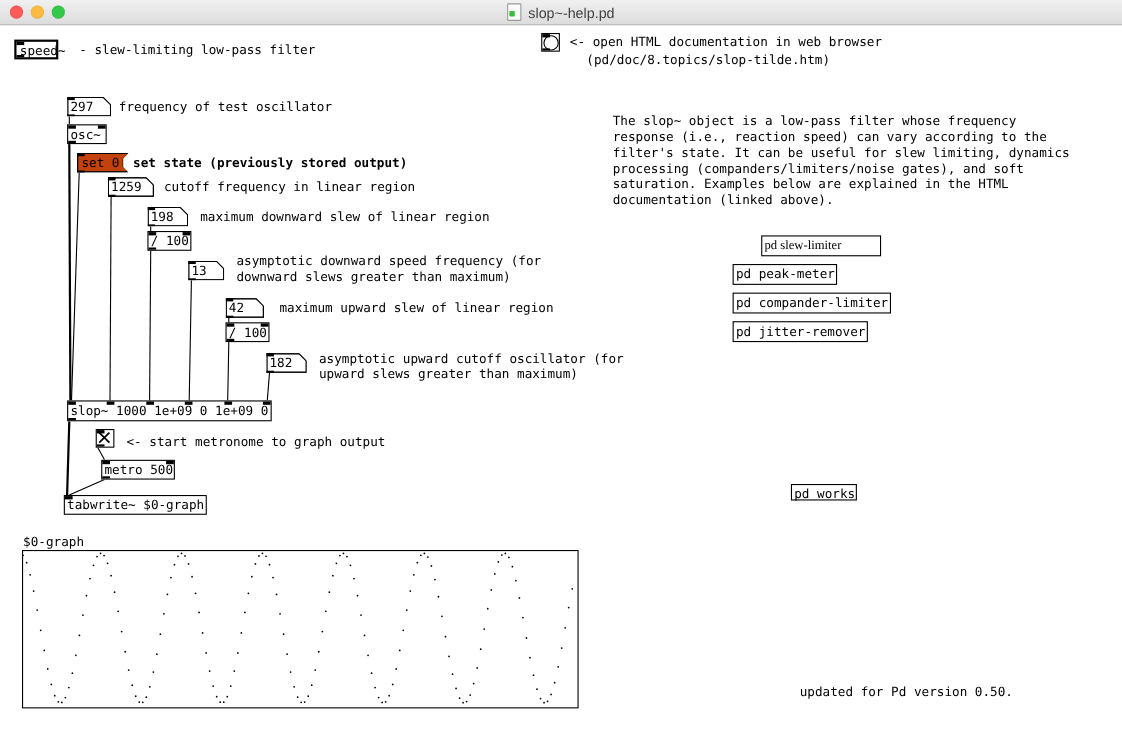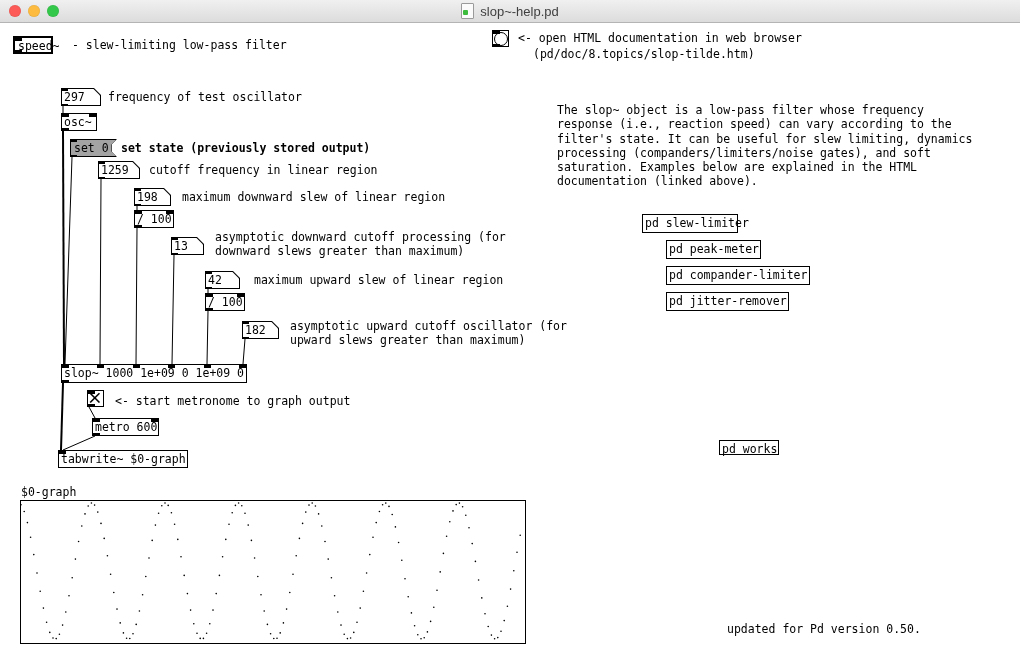--- a/index.html
+++ b/index.html
@@ -31,21 +31,21 @@
   .pdbox.object{border:1px solid #000;padding:1px 2px;}
   .pdbox.object.bold{border-width:2px;padding:1px 3px;}
   
   .pdbox.number{background:#000;
     clip-path:polygon(0 0,calc(100% - 7px) 0,100% 7px,100% 100%,0 100%);}
   .pdbox.number .inner{position:absolute;inset:1px;background:#fff;padding:1px 2px;
     clip-path:polygon(0 0,calc(100% - 6.5px) 0,100% 6.5px,100% 100%,0 100%);}
   
   .pdbox.message{background:#000;
     clip-path:polygon(0 0,100% 0,calc(100% - 5px) 5px,calc(100% - 5px) calc(100% - 5px),100% 100%,0 100%);}
-  .pdbox.message .inner{position:absolute;inset:1px;background:#a3a3a3;padding:1px 3px;
+  .pdbox.message .inner{position:absolute;inset:1px;background:#c2410c;padding:1px 3px;
     clip-path:polygon(0 0,100% 0,calc(100% - 4.5px) 4.5px,calc(100% - 4.5px) calc(100% - 4.5px),100% 100%,0 100%);}
   .pdbox.toggle,.pdbox.bang{border:1px solid #000;}
   .pdbox.toggle svg{display:block;width:100%;height:100%;}
   .bang-circle{position:absolute;inset:0.5px;border:1.5px solid #000;border-radius:50%;background:#fff;}
   .nub{position:absolute;width:7px;height:2.5px;background:#000;z-index:12;}
   .nub.in{top:0;} .nub.out{bottom:0;}
   .comment{position:absolute;font-size:11.5px;line-height:14.3px;color:#000;white-space:pre;z-index:5;}
   .graph-frame{position:absolute;border:1px solid #000;background:transparent;z-index:4;}
   .graph-label{position:absolute;font-size:11.5px;color:#000;z-index:5;}
 </style>
@@ -274,37 +274,37 @@
       </div>
       <div class="pdbox object" style="left: 61px; top: 364px; width: 186px; height: 19px;"><span>slop~ 1000 1e+09 0 1e+09 0</span><span class="nub in" style="left: 0px;"></span><span class="nub in" style="left: 35px;"></span><span class="nub in" style="left: 71px;"></span><span class="nub in" style="left: 106px;"></span><span class="nub in" style="left: 142px;"></span><span class="nub in" style="left: 177px;"></span><span class="nub out" style="left: 0px;"></span></div>
       <div class="pdbox toggle" style="left: 87px; top: 390px; width: 17px; height: 17px;">
         <svg viewBox="0 0 17 17">
           <line x1="2.5" y1="2.5" x2="13" y2="13" stroke="#000000" stroke-width="1.8"></line>
           <line x1="13" y1="2.5" x2="2.5" y2="13" stroke="#000000" stroke-width="1.8"></line>
         </svg>
         <span class="nub in" style="left: 0px;"></span>
         <span class="nub out" style="left: 0px;"></span>
       </div>
-      <div class="pdbox object" style="left: 92px; top: 418px; width: 67px; height: 18px;"><span>metro 600</span><span class="nub in" style="left: 0px;"></span><span class="nub in" style="left: 58px;"></span><span class="nub out" style="left: 0px;"></span></div>
+      <div class="pdbox object" style="left: 92px; top: 418px; width: 67px; height: 18px;"><span>metro 500</span><span class="nub in" style="left: 0px;"></span><span class="nub in" style="left: 58px;"></span><span class="nub out" style="left: 0px;"></span></div>
       <div class="pdbox object" style="left: 58px; top: 450px; width: 130px; height: 18px;"><span>tabwrite~ $0-graph</span><span class="nub in" style="left: 0px;"></span></div>
-      <div class="pdbox object" style="left: 642px; top: 214px; width: 96px; height: 19px;"><span>pd slew-limiter</span></div>
+      <div class="pdbox object" style="left: 692px; top: 214px; width: 109px; height: 19px; font-family: Liberation Serif, serif;"><span>pd slew-limiter</span></div>
       <div class="pdbox object" style="left: 666px; top: 240px; width: 95px; height: 19px;"><span>pd peak-meter</span></div>
       <div class="pdbox object" style="left: 666px; top: 266px; width: 144px; height: 19px;"><span>pd compander-limiter</span></div>
       <div class="pdbox object" style="left: 666px; top: 292px; width: 123px; height: 19px;"><span>pd jitter-remover</span></div>
       <div class="pdbox object" style="left: 719px; top: 440px; width: 60px; height: 15px;"><span>pd works</span></div>
     </div>
   <div id="comments">
       <div class="comment" style="left: 72px; top: 38px;"><div>- slew-limiting low-pass filter</div></div>
       <div class="comment" style="left: 518px; top: 31px;"><div>&lt;- open HTML documentation in web browser</div></div>
       <div class="comment" style="left: 533px; top: 47px;"><div>(pd/doc/8.topics/slop-tilde.htm)</div></div>
       <div class="comment" style="left: 108px; top: 90px;"><div>frequency of test oscillator</div></div>
       <div class="comment" style="left: 121px; top: 141px; font-weight: bold;"><div>set state (previously stored output)</div></div>
       <div class="comment" style="left: 149px; top: 163px;"><div>cutoff frequency in linear region</div></div>
       <div class="comment" style="left: 182px; top: 190px;"><div>maximum downward slew of linear region</div></div>
-      <div class="comment" style="left: 215px; top: 230px;"><div>asymptotic downward cutoff processing (for</div><div>downward slews greater than maximum)</div></div>
+      <div class="comment" style="left: 215px; top: 230px;"><div>asymptotic downward speed frequency (for</div><div>downward slews greater than maximum)</div></div>
       <div class="comment" style="left: 254px; top: 273px;"><div>maximum upward slew of linear region</div></div>
       <div class="comment" style="left: 290px; top: 319px;"><div>asymptotic upward cutoff oscillator (for</div><div>upward slews greater than maximum)</div></div>
       <div class="comment" style="left: 115px; top: 394px;"><div>&lt;- start metronome to graph output</div></div>
       <div class="comment" style="left: 557px; top: 103px;"><div>The slop~ object is a low-pass filter whose frequency</div><div>response (i.e., reaction speed) can vary according to the</div><div>filter's state. It can be useful for slew limiting, dynamics</div><div>processing (companders/limiters/noise gates), and soft</div><div>saturation. Examples below are explained in the HTML</div><div>documentation (linked above).</div></div>
       <div class="comment" style="left: 727px; top: 622px;"><div>updated for Pd version 0.50.</div></div>
     </div>
   <div id="graph-frame" class="graph-frame" style="left: 20px; top: 500px; width: 504px; height: 142px;"></div>
   <div id="graph-label" class="graph-label" style="left: 21px; top: 485px;">$0-graph</div>
 </div>
 

